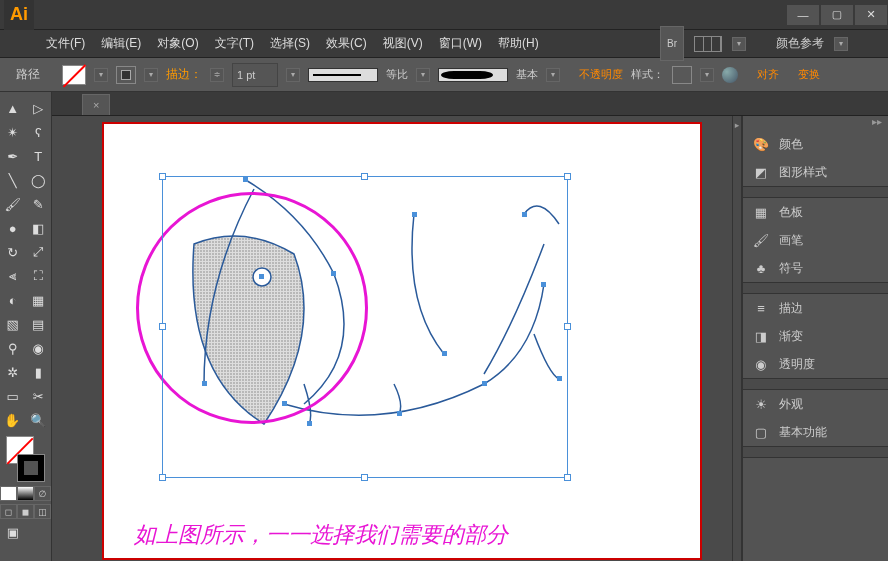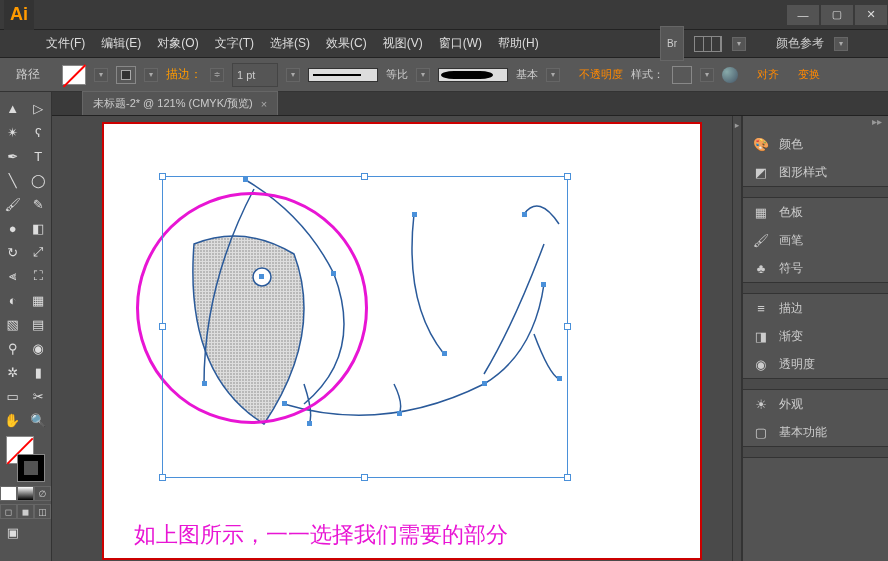--- a/index.html
+++ b/index.html
@@ -51,21 +51,21 @@
 .fs-stroke { position: absolute; bottom: 0; right: 0; width: 28px; height: 28px; background: #000; border: 1px solid #888; }
 .fs-stroke::before { content: ""; position: absolute; inset: 6px; background: #535353; }
 .mini-row { display: flex; height: 16px; margin-top: 2px; }
 .mini-cell { width: 17px; height: 15px; border: 1px solid #666; font-size: 9px; color: #ccc; display: flex; align-items: center; justify-content: center; }
 
 .canvas-area { flex: 1; background: #4a4a4a; position: relative; margin-left: 52px; overflow: hidden; }
 .artboard { position: absolute; left: 50px; top: 6px; width: 600px; height: 438px; background: #fff; border: 2px solid #cc0000; }
 .sel-box { position: absolute; border: 1px solid #4a90d9; }
 .sel-handle { position: absolute; width: 7px; height: 7px; background: #fff; border: 1px solid #4a90d9; }
 .magenta-circle { position: absolute; border: 3px solid #e815d4; border-radius: 50%; }
-.caption { position: absolute; color: #e815d4; font-size: 22px; }
+.caption { position: absolute; color: #e815d4; font-size: 22px; font-style: italic; }
 
 .divider-bar { width: 10px; background: #4a4a4a; border-left: 1px solid #333; border-right: 1px solid #333; display: flex; flex-direction: column; align-items: center; padding-top: 4px; gap: 100px; }
 .divider-arrow { color: #999; font-size: 9px; }
 
 .panels { width: 146px; background: #535353; border-left: 1px solid #333; display: flex; flex-direction: column; }
 .panel-item { height: 28px; display: flex; align-items: center; gap: 10px; padding: 0 10px; color: #ccc; font-size: 12px; cursor: pointer; }
 .panel-sep { height: 12px; background: #4a4a4a; border-top: 1px solid #333; border-bottom: 1px solid #333; }
 .panel-icon { width: 16px; height: 16px; display: flex; align-items: center; justify-content: center; font-size: 13px; }
 .panel-head { height: 14px; display: flex; justify-content: flex-end; padding: 0 6px; color: #999; font-size: 10px; }
 </style>
@@ -126,21 +126,20 @@
   <span class="cb-text">样式：</span>
   <div class="style-swatch"></div>
   <span class="dropdown-btn">▾</span>
   <div class="globe"></div>
   <span class="cb-text-orange">对齐</span>
   <span class="cb-text-orange">变换</span>
 </div>
 
 <div class="tab-strip">
   <div class="doc-tab">
-    <span>未标题-2* @ 121% (CMYK/预览)</span>
     <span class="tab-close">×</span>
   </div>
 </div>
 
 <div class="workspace">
 
   <div class="toolbox">
     <div class="tool-row">
         <div class="tool-cell">▲</div>
         <div class="tool-cell">▷</div>

